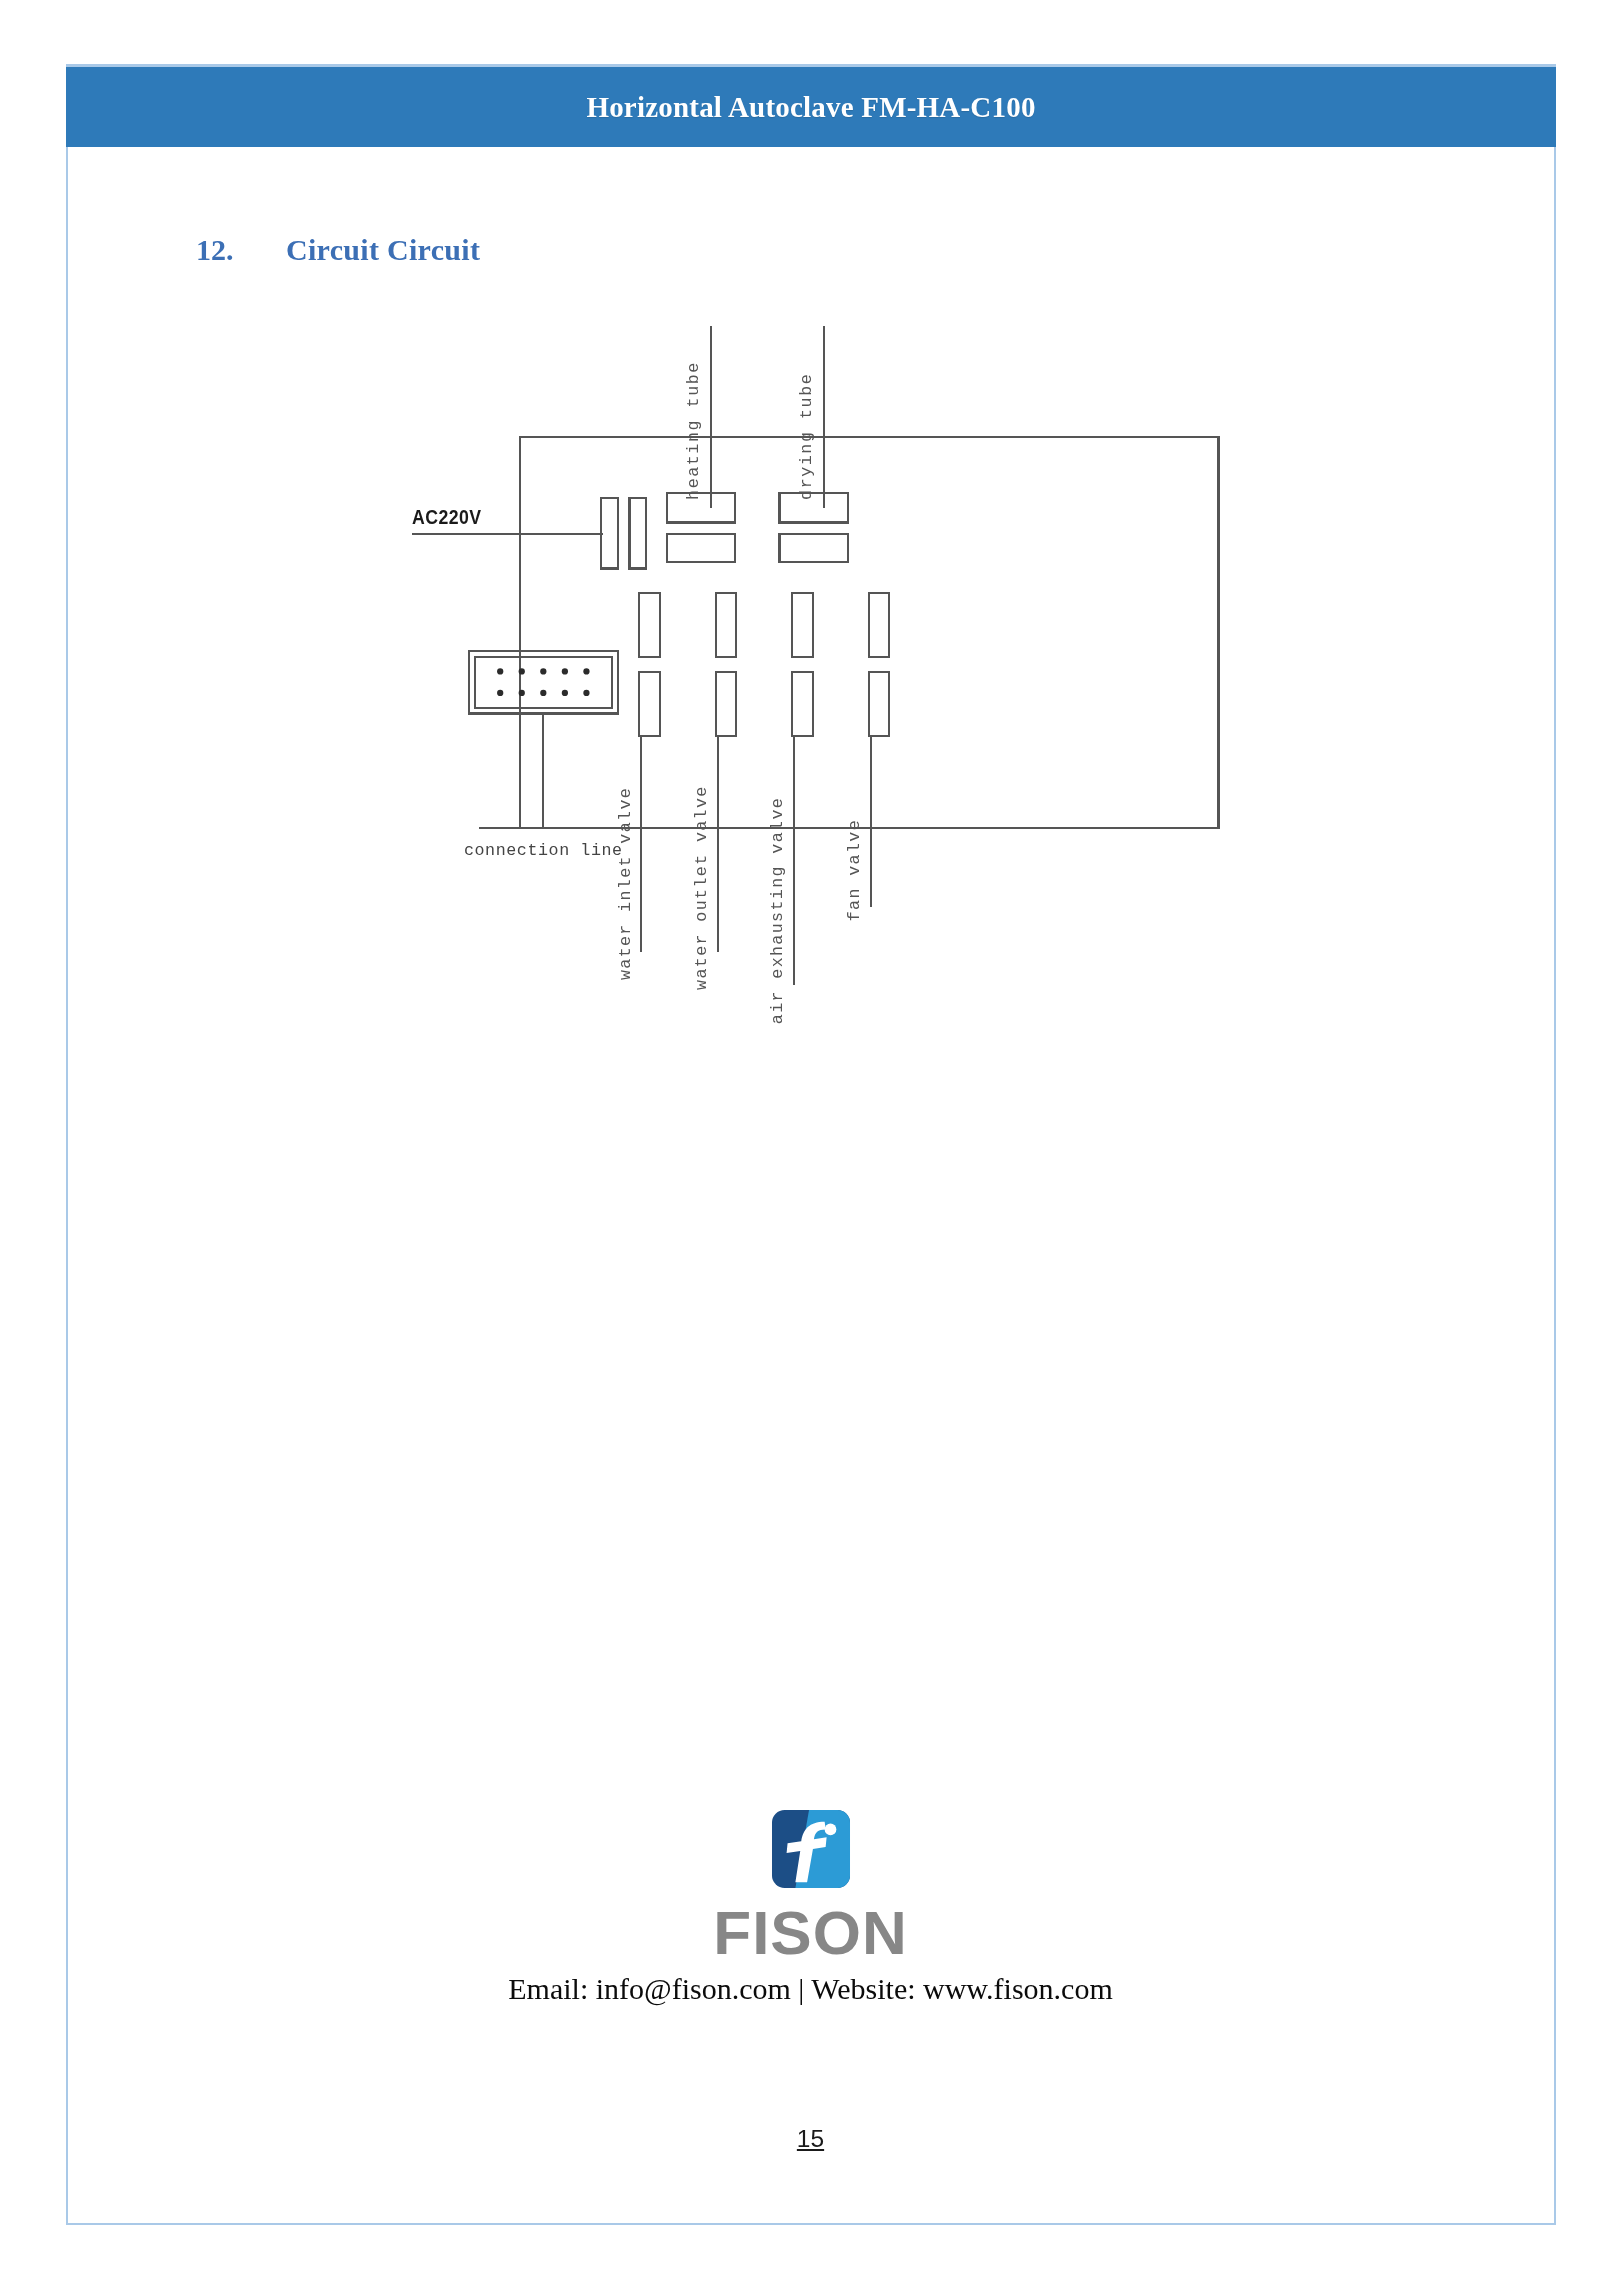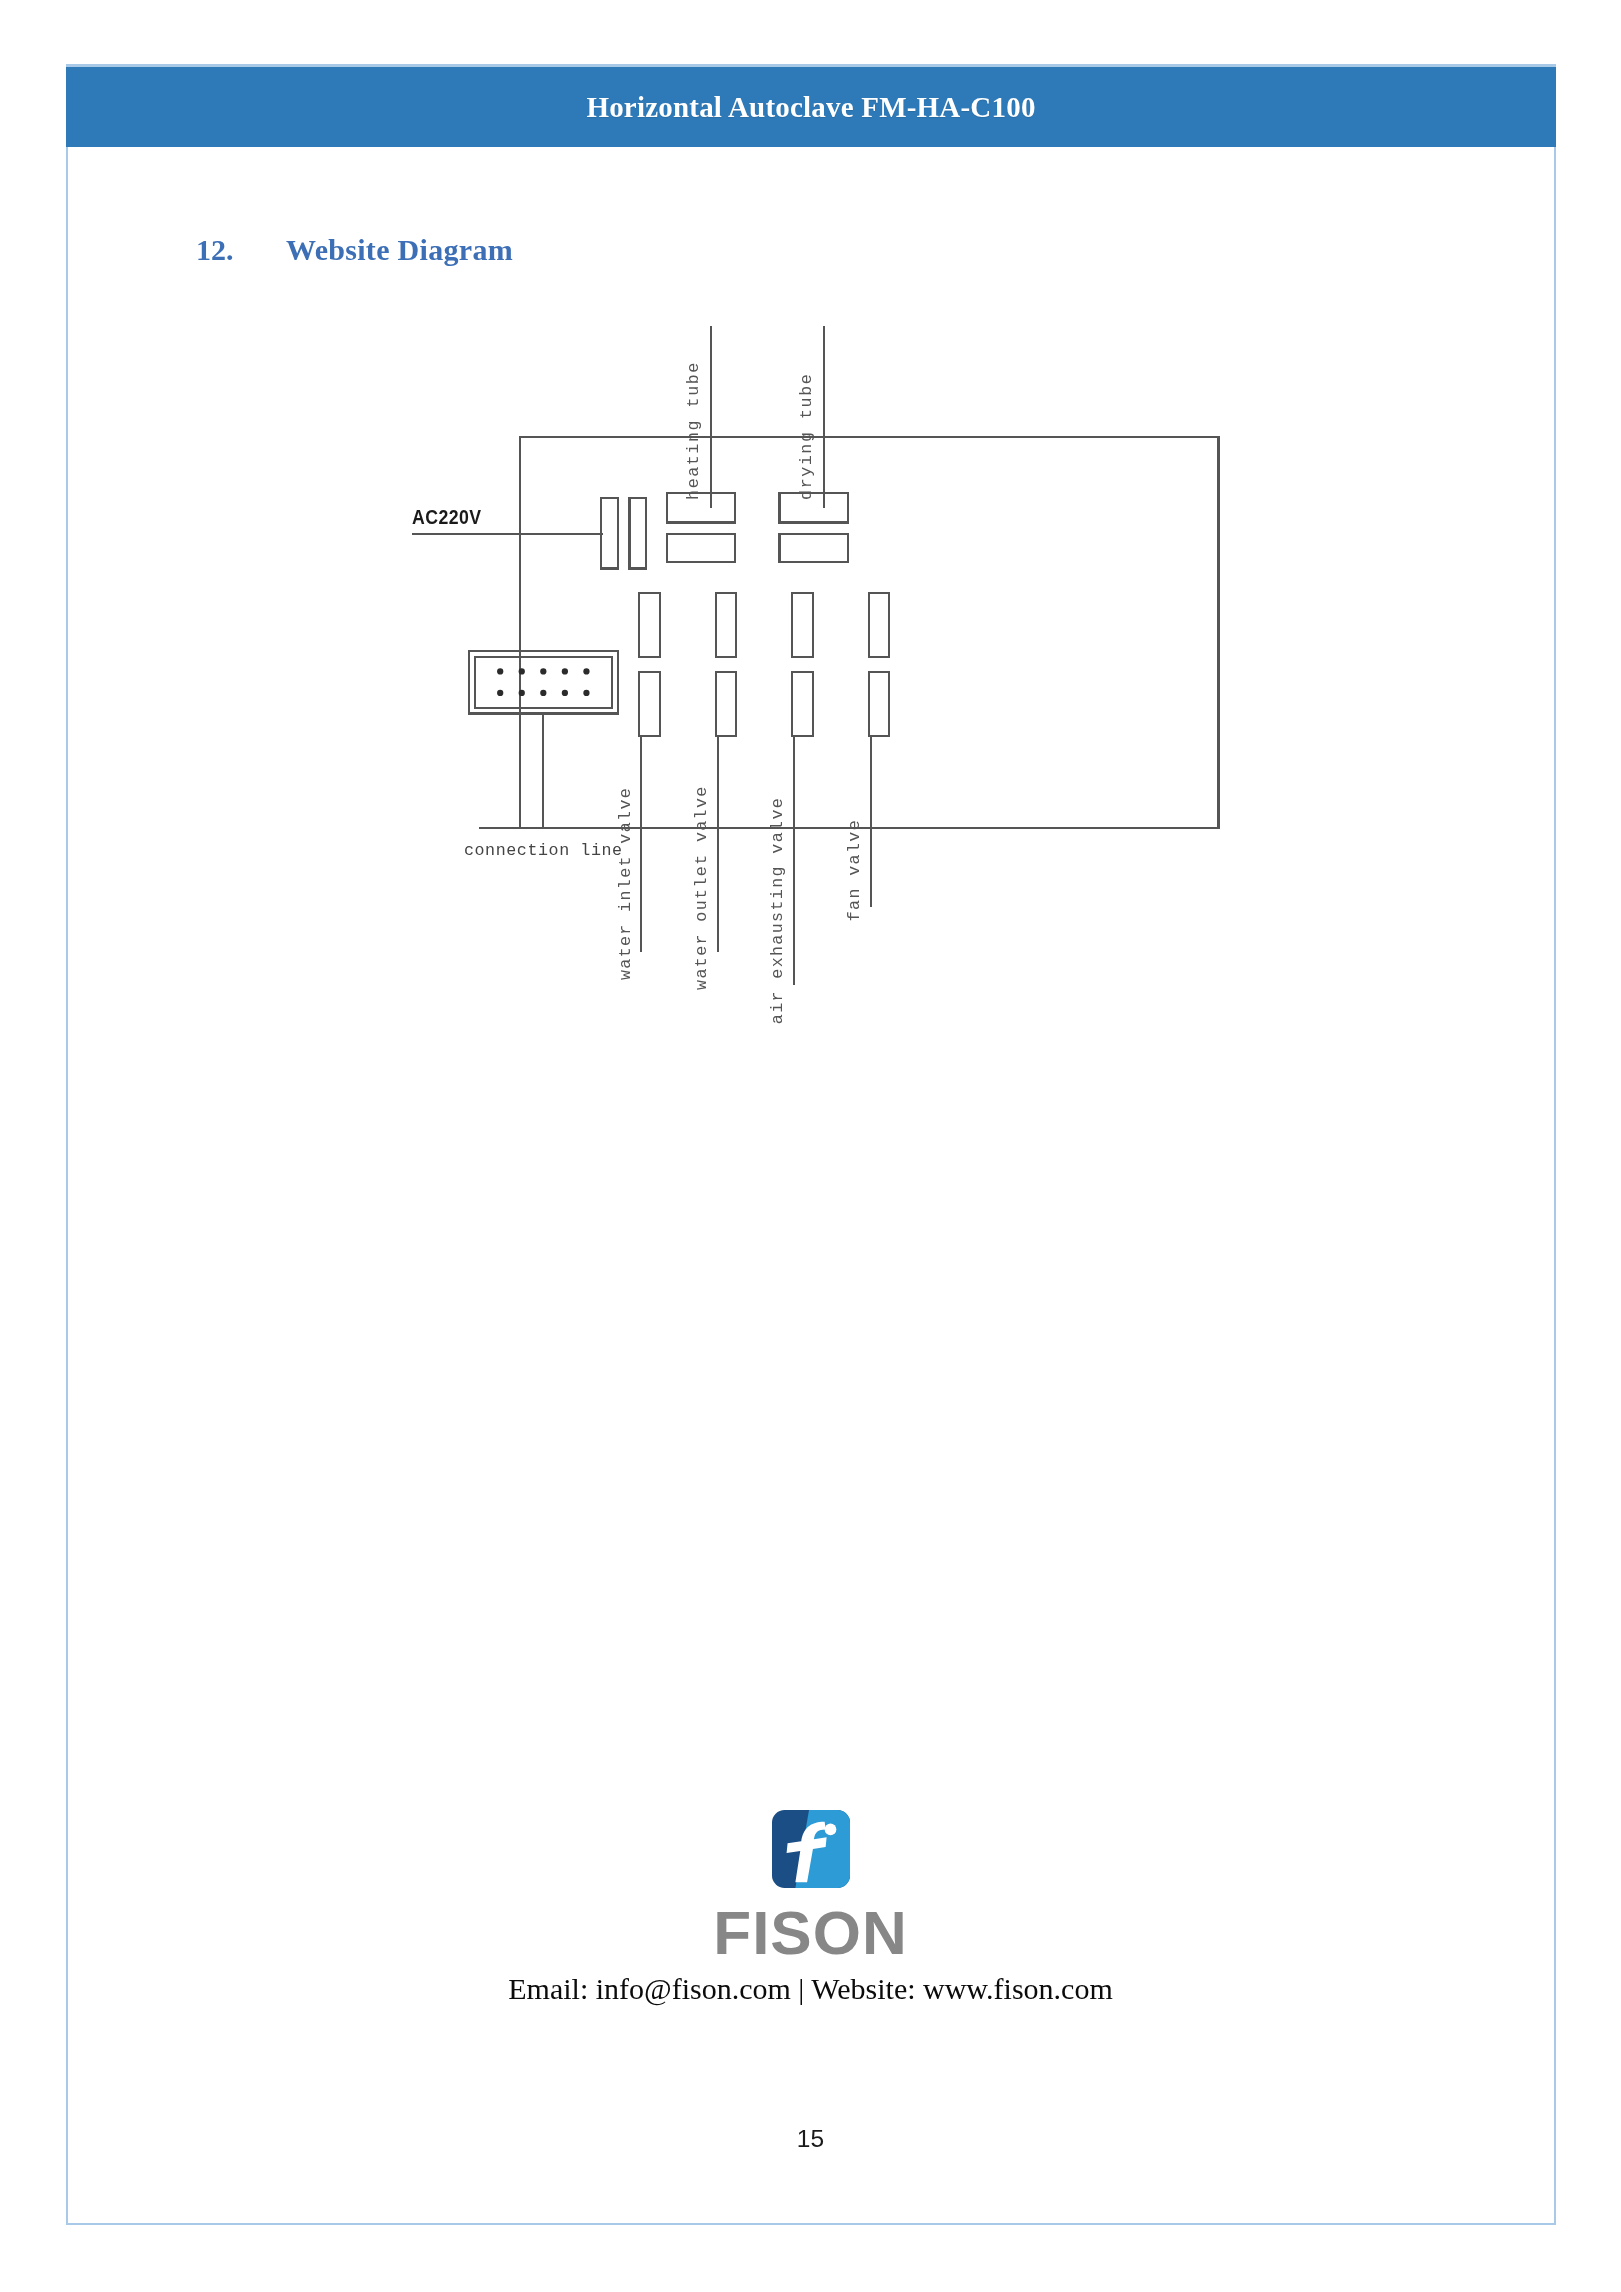--- a/index.html
+++ b/index.html
@@ -113,34 +113,35 @@
   
   .page-number {
     position: absolute;
     left: 0;
     top: 2125px;
     width: 1621px;
     text-align: center;
     font-family: "Liberation Sans", sans-serif;
     font-size: 24.5px;
     color: #1a1a1a;
+    text-decoration: underline;
   }
 </style>
 </head>
 <body>
 
 <div class="page-border"></div>
 
 <div class="header-banner">
   <div class="header-title">Horizontal Autoclave FM-HA-C100</div>
 </div>
 
 <div class="section-heading">
   <span class="section-number">12.</span>
-  <span class="section-title">Website Diagram</span>
+  <span class="section-title">Circuit Circuit</span>
 </div>
 
 <div class="diagram">
   <svg width="882" height="745" viewBox="0 0 900 760" xmlns="http://www.w3.org/2000/svg">
     <g fill="none" stroke="#555555" stroke-width="2.2" shape-rendering="crispEdges">
 
       <rect x="110" y="146" width="713" height="399"></rect>
 
       <line x1="0" y1="245" x2="195" y2="245"></line>
 

